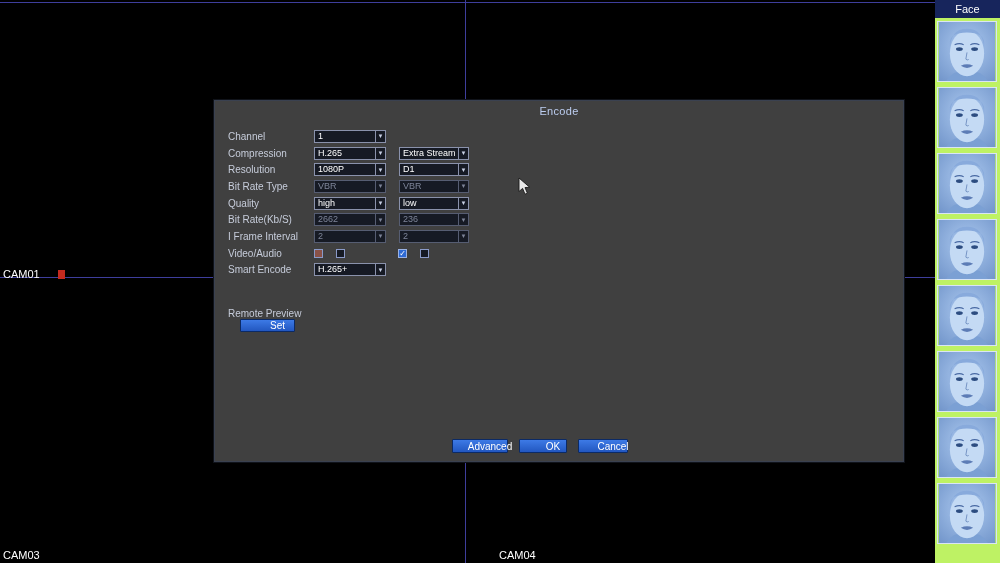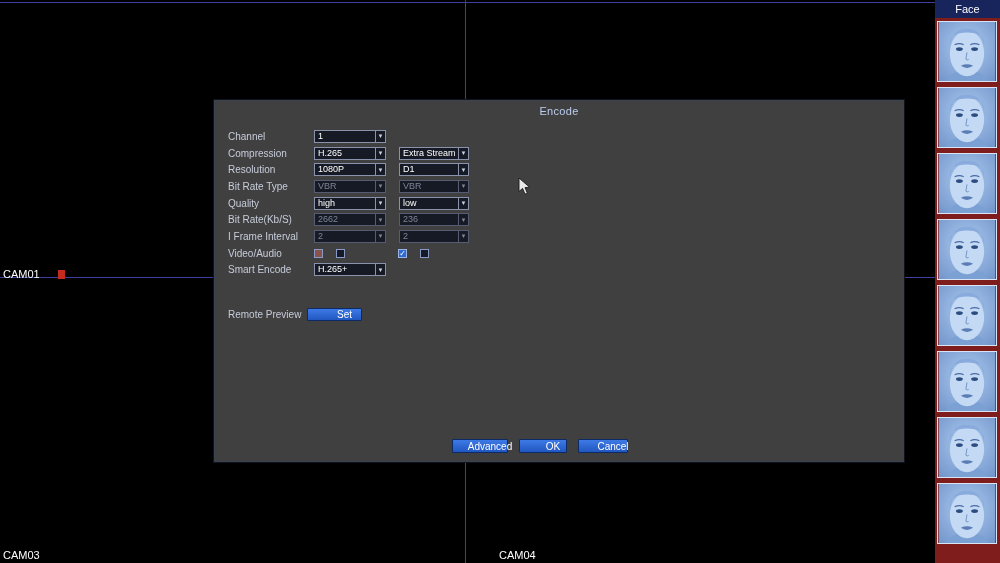--- a/index.html
+++ b/index.html
@@ -13,21 +13,21 @@
   .topline{ position:absolute; left:0; top:2px; width:935px; height:1px; background:#3e3e9c; }
 
   
   .cam-label { position:absolute; color:#fff; font-size:11px; display:flex; align-items:center; gap:18px; }
   #cam01 { left:3px; top:268px; }
   #cam03 { left:3px; top:549px; }
   #cam04 { left:467px; top:549px;margin-left:32px; }
   .rec-icon { display:inline-block; width:7px; height:9px; background:#c42a1e; }
 
   
-  .sidebar { position:absolute; right:0; top:0; width:65px; height:563px; background:#7f1d1d; }
+  .sidebar { position:absolute; right:0; top:0; width:65px; height:563px; background:#bef264; }
   .sidebar-header { height:18px; line-height:18px; text-align:center; color:#fff; font-size:11px; background:#17255c; }
   .thumbs { padding:3px 2px; display:flex; flex-direction:column; gap:5px; }
   .thumb { width:60px; height:61px; border:1px solid #d9e5f5; overflow:hidden; }
   .thumb svg { display:block; width:100%; height:100%; }
 
   
   .dialog { position:absolute; left:205px; top:99px; width:692px; height:364px;
             background:#404040; border:1px solid #10131a;
             box-shadow:inset 0 0 0 1px #3a4150;margin-left:8px; }
   .dialog-title { position:absolute; top:5px; left:0; right:0; text-align:center;
@@ -47,21 +47,21 @@
   .sel.dis { border-color:#565d72; }
   .sel.dis .val { color:#7d8498; }
   .sel.dis .arr { color:#7d8498; border-left-color:#565d72; }
 
   .cb { position:absolute; top:4px; width:9px; height:9px; border:1px solid #8a9ac8;
         background:#161a24; font-size:8px; line-height:8px; text-align:center; color:#fff; }
   .cb.checked { background:#2e6ad4; border-color:#9ab2e4; }
   .cb.browncheck { background:#8a5248; }
   .cb1a { left:86px; } .cb1b { left:108px; } .cb2a { left:170px; } .cb2b { left:192px; }
 
-  .remote-row { position:absolute; left:14px; top:208px; display:flex; align-items:center; }
+  .remote-row { position:absolute; left:14px; top:208px; display:flex; align-items:center;flex-direction:column; }
   .flabel2 { width:79px; color:#c6ccda; font-size:10px; white-space:nowrap; }
 
   .btn { background:linear-gradient(#3d7ae6, #2257c0); border:1px solid #0b2a66;
          border-radius:1px; color:#fff; font-size:10px;
          display:flex; align-items:center; justify-content:center; cursor:default;padding-left:20px; }
   .btn-set { width:55px; height:13px; }
   .bottom-btns { position:absolute; left:238px; top:339px; display:flex; gap:11px; }
   .btn-advanced { width:56px; height:14px; }
   .btn-ok { width:48px; height:14px; }
   .btn-cancel { width:50px; height:14px; }

